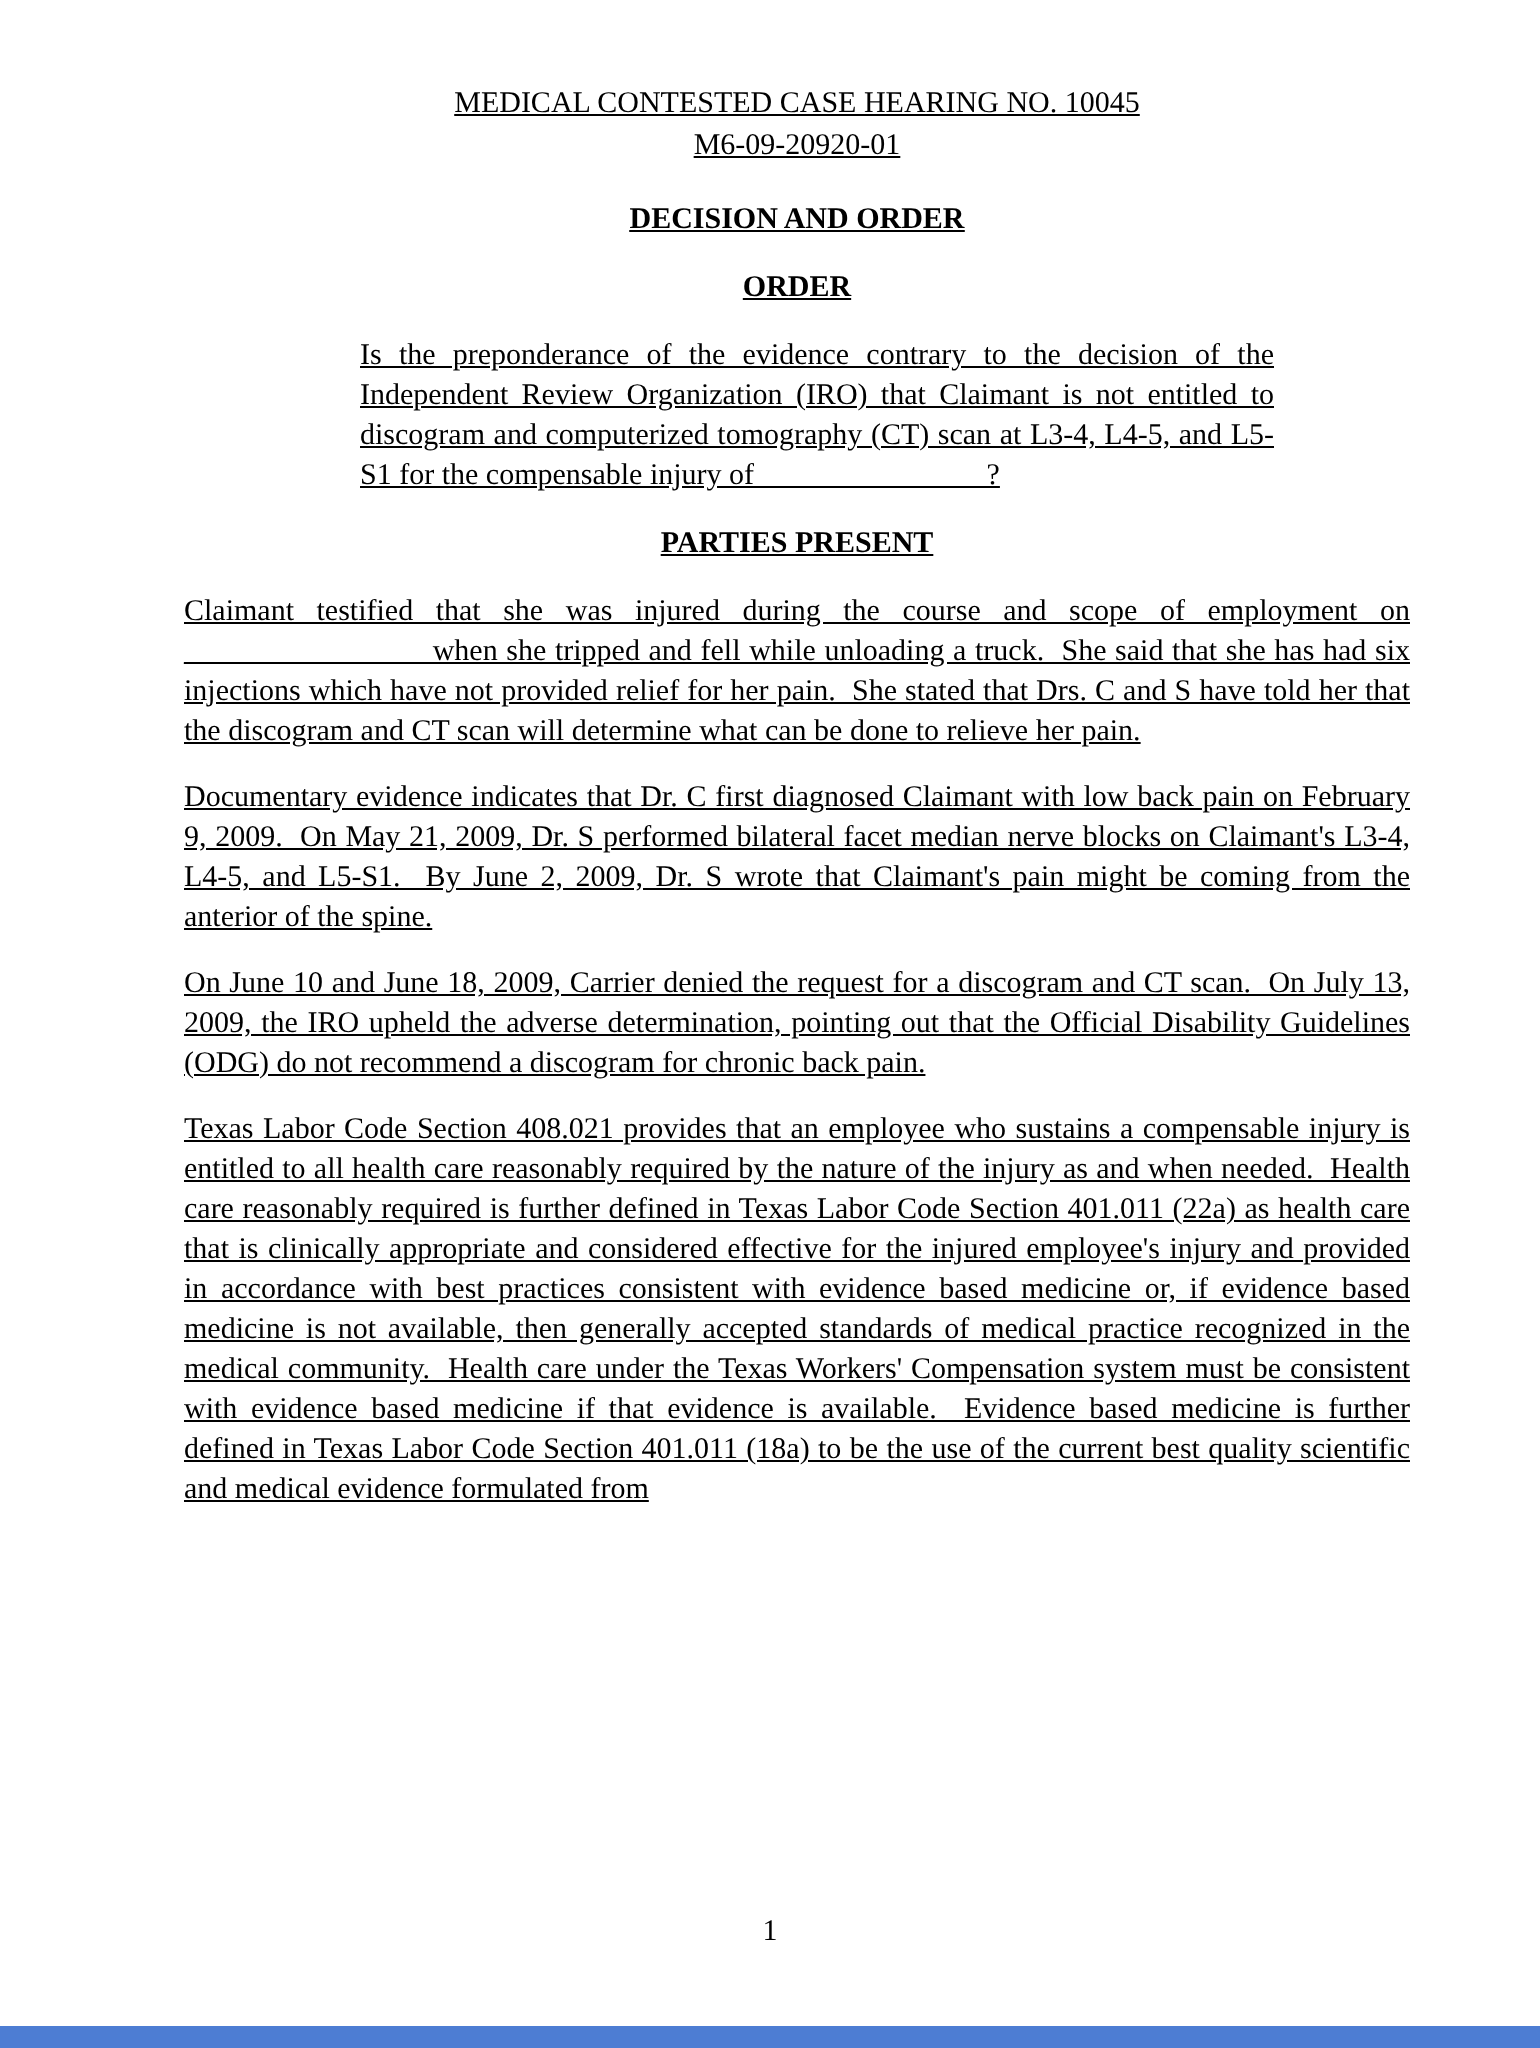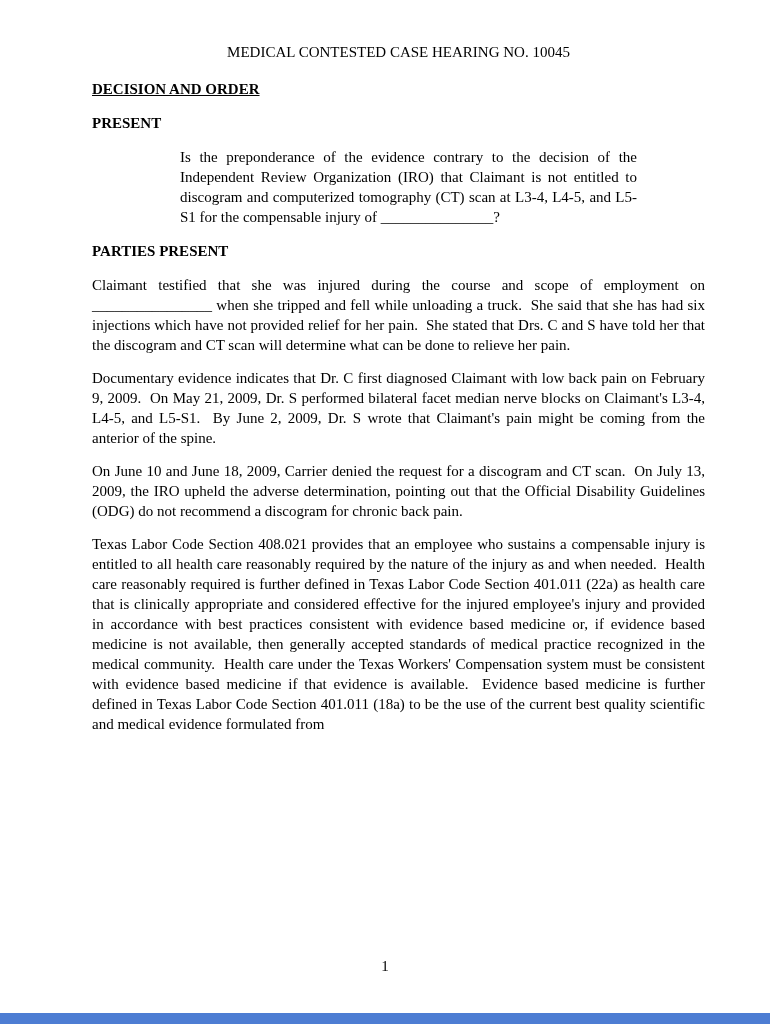--- a/index.html
+++ b/index.html
@@ -5,25 +5,26 @@
   * { box-sizing: border-box; }
   html, body { margin: 0; padding: 0; background: #ffffff; }
   body {
     width: 770px; height: 1024px; position: relative; overflow: hidden;
     font-family: "Liberation Serif", "DejaVu Serif", serif;
     font-size: 15px; line-height: 20px; color: #000000;
   }
   .page {
     position: absolute; inset: 0;
     padding: 42px 65px 0 92px;
+    text-decoration: underline;
   }
   .doc-header { text-align: center; margin-bottom: 16px; }
   .doc-header div { line-height: 21px; }
   h2.heading {
-    font-size: 15px; font-weight: 700;
+    text-align: center; font-size: 15px; font-weight: 700;
     line-height: 20px; margin: 14px 0;
   }
   h2.underlined { text-decoration: underline; }
   p.para {
     margin: 13px 0; text-align: justify;
   }
   p.indented {
     margin-left: 88px; margin-right: 68px;
   }
   .page-footer {
@@ -35,25 +36,26 @@
     background: #4d7dd3;
   }
 </style>
 </head>
 <body>
 
 <div class="page">
 
   <header class="doc-header">
     <div>MEDICAL CONTESTED CASE HEARING NO. 10045</div>
+    <div>M6-09-20920-01</div>
   </header>
 
   <h2 class="heading underlined">DECISION AND ORDER</h2>
 
-  <h2 class="heading">PRESENT</h2>
+  <h2 class="heading">ORDER</h2>
   <p class="para indented">Is the preponderance of the evidence contrary to the decision of the Independent Review Organization (IRO) that Claimant is not entitled to discogram and computerized tomography (CT) scan at L3-4, L4-5, and L5-S1 for the compensable injury of _______________?</p>
 
   <h2 class="heading">PARTIES PRESENT</h2>
 
   <p class="para">Claimant testified that she was injured during the course and scope of employment on ________________ when she tripped and fell while unloading a truck.&nbsp; She said that she has had six injections which have not provided relief for her pain.&nbsp; She stated that Drs. C and S have told her that the discogram and CT scan will determine what can be done to relieve her pain.</p>
   <p class="para">Documentary evidence indicates that Dr. C first diagnosed Claimant with low back pain on February 9, 2009.&nbsp; On May 21, 2009, Dr. S performed bilateral facet median nerve blocks on Claimant's L3-4, L4-5, and L5-S1.&nbsp; By June 2, 2009, Dr. S wrote that Claimant's pain might be coming from the anterior of the spine.</p>
   <p class="para">On June 10 and June 18, 2009, Carrier denied the request for a discogram and CT scan.&nbsp; On July 13, 2009, the IRO upheld the adverse determination, pointing out that the Official Disability Guidelines (ODG) do not recommend a discogram for chronic back pain.</p>
   <p class="para">Texas Labor Code Section 408.021 provides that an employee who sustains a compensable injury is entitled to all health care reasonably required by the nature of the injury as and when needed.&nbsp; Health care reasonably required is further defined in Texas Labor Code Section 401.011 (22a) as health care that is clinically appropriate and considered effective for the injured employee's injury and provided in accordance with best practices consistent with evidence based medicine or, if evidence based medicine is not available, then generally accepted standards of medical practice recognized in the medical community.&nbsp; Health care under the Texas Workers' Compensation system must be consistent with evidence based medicine if that evidence is available.&nbsp; Evidence based medicine is further defined in Texas Labor Code Section 401.011 (18a) to be the use of the current best quality scientific and medical evidence formulated from</p>
 
   <footer class="page-footer">1</footer>

